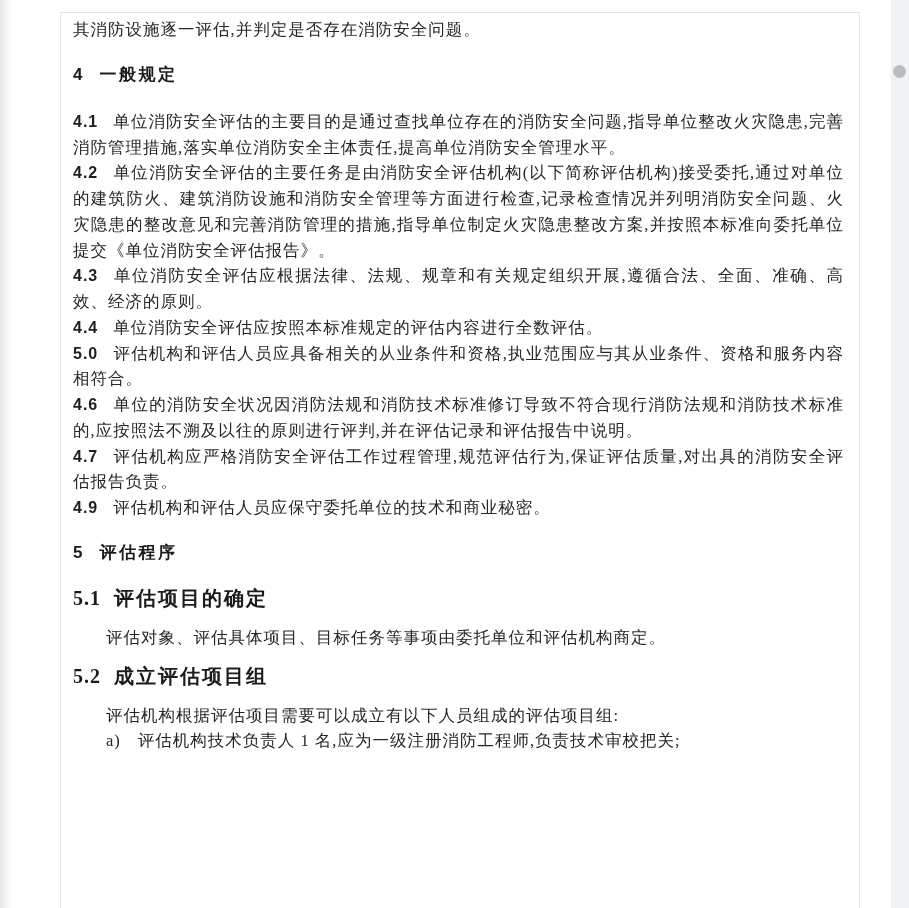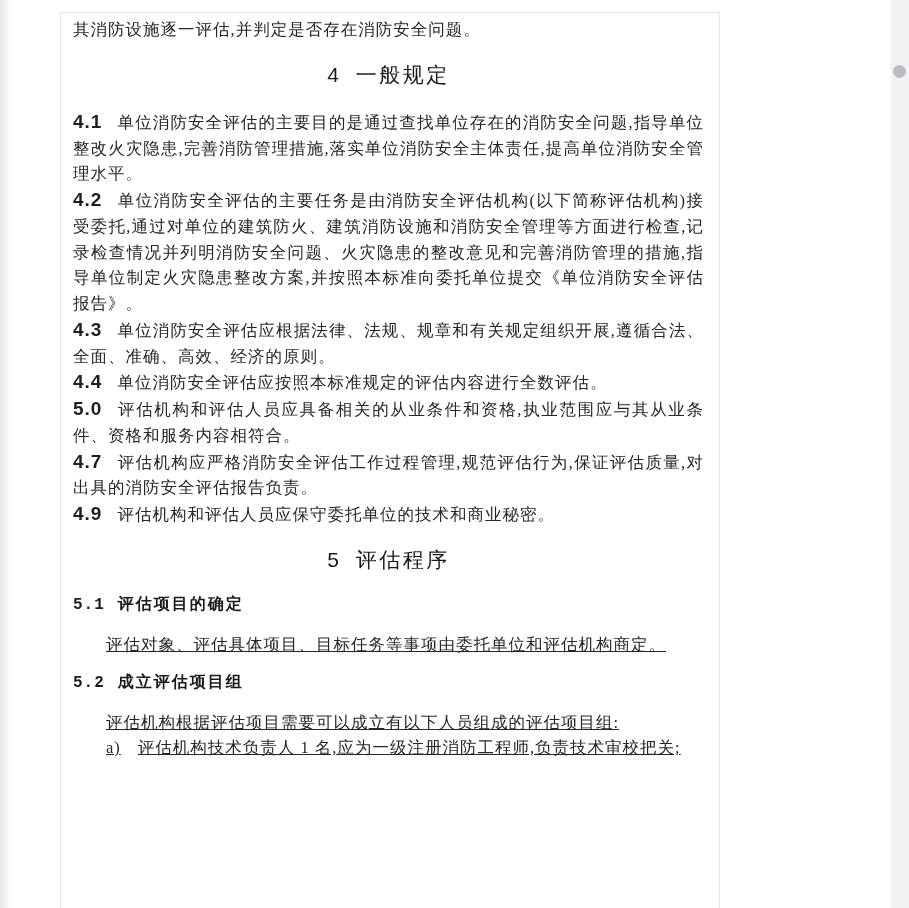--- a/index.html
+++ b/index.html
@@ -15,53 +15,53 @@
   body{
     width:909px;height:908px;overflow:hidden;position:relative;
     background:#ffffff;
     font-family:"Liberation Serif","DejaVu Serif",serif;
   }
   .left-shadow{
     position:absolute;left:0;top:0;bottom:0;width:13px;
     background:linear-gradient(to right,var(--left-shadow) 0%, #f6f7f7 55%, #ffffff 100%);
   }
   .page{
-    position:absolute;left:60px;top:12px;width:660px;min-height:896px;
+    position:absolute;left:60px;top:12px;width:800px;min-height:896px;
     box-sizing:border-box;
     background:var(--page-bg);
     border:1px solid var(--page-border);
     border-bottom:none;
     padding:4px 15px 6px 12px;
   }
   .para,.clause{
     margin:0;
     font-size:16.5px;line-height:25.75px;
     color:var(--text);
     letter-spacing:1px;
     text-align:justify;
     font-family:"Liberation Serif","DejaVu Serif",serif;
   }
-  .indent{padding-left:33px;text-decoration:underline;}
+  .indent{padding-left:33px;}
   .clause .num{
     font-family:"Liberation Sans","DejaVu Sans",sans-serif;
-    font-weight:700;font-size:19px;letter-spacing:1px;
+    font-weight:700;font-size:16px;letter-spacing:1px;
     margin-right:15px;color:#1f1f1f;
   }
   .list-marker{margin-right:17px;}
   .h1{
     margin:20px 0 22px;
     font-family:"Liberation Sans","DejaVu Sans",sans-serif;
-    font-weight:400;font-size:21px;line-height:24px;
-    color:var(--heading);letter-spacing:2.5px;text-align:center;
+    font-weight:700;font-size:17px;line-height:24px;
+    color:var(--heading);letter-spacing:2.5px;
   }
   .h1 .num{margin-right:17px;letter-spacing:0;}
   .h2{
     margin:14px 0 15px;
-    font-family:Liberation Mono, monospace;
-    font-weight:700;font-size:16px;line-height:23px;
+    font-family:Liberation Serif, serif;
+    font-weight:700;font-size:20px;line-height:23px;
     color:var(--heading);letter-spacing:2px;
   }
   .h2 .num{margin-right:13px;letter-spacing:1px;}
   .scroll-track{
     position:absolute;right:0;top:0;bottom:0;width:18px;
     background:var(--track);
   }
   .scroll-thumb{
     position:absolute;left:2px;top:65px;width:13px;height:13px;
     border-radius:50%;
@@ -75,20 +75,21 @@
 
 <div class="page">
   <p class="para">其消防设施逐一评估,并判定是否存在消防安全问题。</p>
   <div id="sections">
       <div class="h1"><span class="num">4</span><span class="ttl">一般规定</span></div>
       <p class="clause"><span class="num">4.1</span><span class="txt">单位消防安全评估的主要目的是通过查找单位存在的消防安全问题,指导单位整改火灾隐患,完善消防管理措施,落实单位消防安全主体责任,提高单位消防安全管理水平。</span></p>
       <p class="clause"><span class="num">4.2</span><span class="txt">单位消防安全评估的主要任务是由消防安全评估机构(以下简称评估机构)接受委托,通过对单位的建筑防火、建筑消防设施和消防安全管理等方面进行检查,记录检查情况并列明消防安全问题、火灾隐患的整改意见和完善消防管理的措施,指导单位制定火灾隐患整改方案,并按照本标准向委托单位提交《单位消防安全评估报告》。</span></p>
       <p class="clause"><span class="num">4.3</span><span class="txt">单位消防安全评估应根据法律、法规、规章和有关规定组织开展,遵循合法、全面、准确、高效、经济的原则。</span></p>
       <p class="clause"><span class="num">4.4</span><span class="txt">单位消防安全评估应按照本标准规定的评估内容进行全数评估。</span></p>
       <p class="clause"><span class="num">5.0</span><span class="txt">评估机构和评估人员应具备相关的从业条件和资格,执业范围应与其从业条件、资格和服务内容相符合。</span></p>
+      <p class="clause"><span class="num">4.6</span><span class="txt">单位的消防安全状况因消防法规和消防技术标准修订导致不符合现行消防法规和消防技术标准的,应按照法不溯及以往的原则进行评判,并在评估记录和评估报告中说明。</span></p>
       <p class="clause"><span class="num">4.7</span><span class="txt">评估机构应严格消防安全评估工作过程管理,规范评估行为,保证评估质量,对出具的消防安全评估报告负责。</span></p>
       <p class="clause"><span class="num">4.9</span><span class="txt">评估机构和评估人员应保守委托单位的技术和商业秘密。</span></p>
       <div class="h1"><span class="num">5</span><span class="ttl">评估程序</span></div>
       <div class="h2"><span class="num">5.1</span><span class="ttl">评估项目的确定</span></div>
       <p class="para indent">评估对象、评估具体项目、目标任务等事项由委托单位和评估机构商定。</p>
       <div class="h2"><span class="num">5.2</span><span class="ttl">成立评估项目组</span></div>
       <p class="para indent">评估机构根据评估项目需要可以成立有以下人员组成的评估项目组:</p>
       <p class="para indent"><span class="list-marker">a)</span><span class="txt">评估机构技术负责人 1 名,应为一级注册消防工程师,负责技术审校把关;</span></p>
     </div>
 </div>

